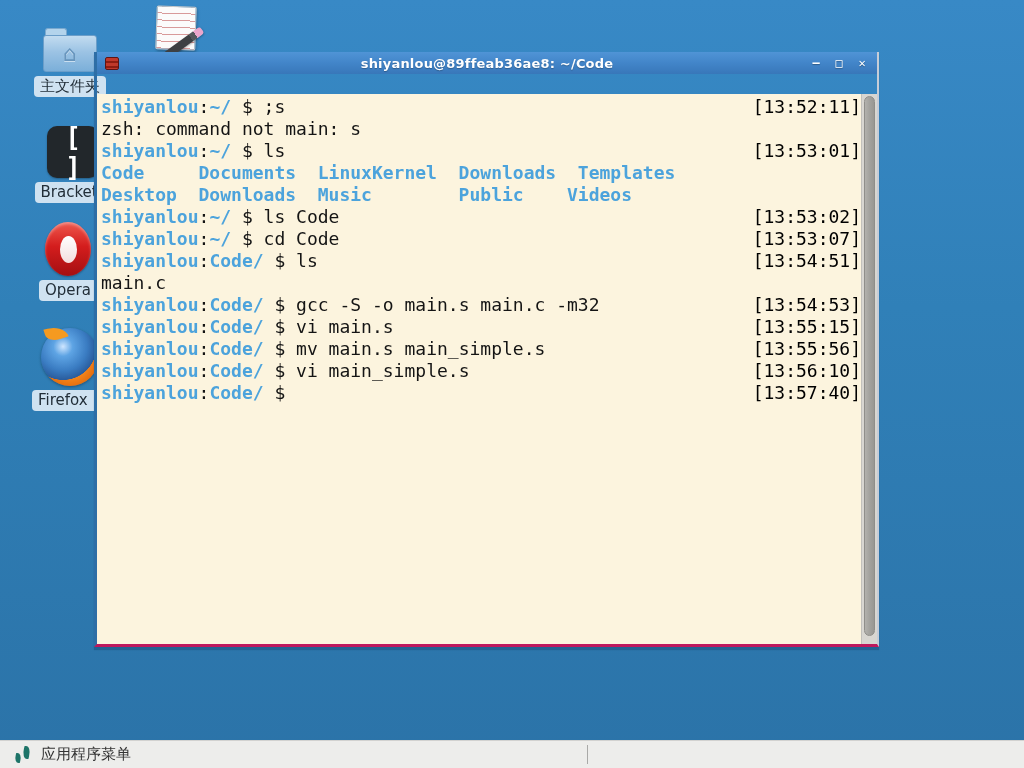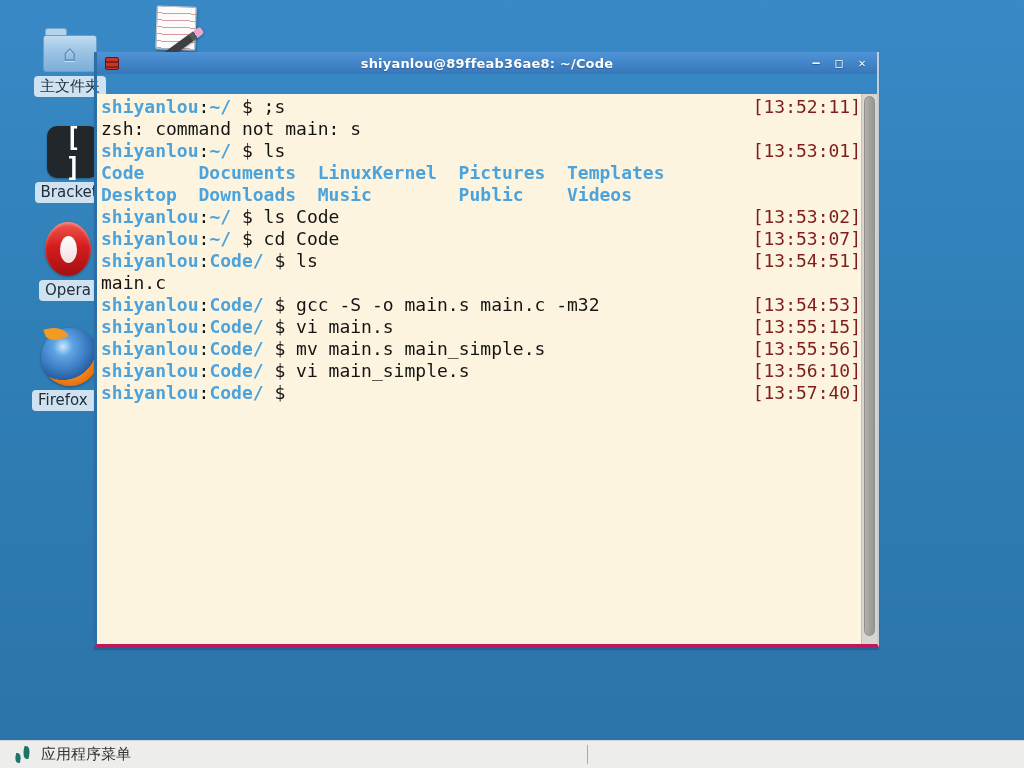--- a/index.html
+++ b/index.html
@@ -79,21 +79,21 @@
     font-family:"DejaVu Sans Mono",monospace; }
 
   .term-body{ display:flex; height:550px; background:#fcf4de;margin-top:20px; }
   .term-text{ flex:1; padding:2px 0 0 4px; overflow:hidden;
     font-family:"DejaVu Sans Mono","Liberation Mono",monospace;
     font-size:18px; line-height:22px; }
   .tline{ display:flex; justify-content:space-between; height:22px; white-space:pre; }
   .lseg{ white-space:pre; }
   .blue{ color:#4ca3dc; font-weight:bold; }
   .fg{ color:#141414; }
-  .time{ color:#7f1d1d; white-space:pre; }
+  .time{ color:#000000; white-space:pre; }
 
   .term-scroll{ flex:0 0 16px; background:#d8d6d1; border-left:1px solid #c2c0bb;
     position:relative; }
   .scroll-thumb{ position:absolute; left:2px; right:2px; top:2px; bottom:8px;
     background:linear-gradient(90deg,#b2b1ad 0%,#a3a29e 50%,#989792 100%);
     border-radius:6px; border:1px solid #8f8e8a; }
 
   
   .taskbar{ position:absolute; left:0; bottom:0; width:1024px; height:28px;
     background:#ededeb; border-top:1px solid #d2d2d0; z-index:10;
@@ -157,21 +157,21 @@
       <span class="wbtn">–</span>
       <span class="wbtn">□</span>
       <span class="wbtn">✕</span>
     </div>
   </div>
   <div class="term-body">
     <div class="term-text">
         <div class="tline"><span class="lseg"><span class="blue">shiyanlou</span><span class="fg">:</span><span class="blue">~/</span><span class="fg"> $ ;s</span></span><span class="time">[13:52:11]</span></div>
         <div class="tline"><span class="lseg"><span class="fg">zsh: command not main: s</span></span></div>
         <div class="tline"><span class="lseg"><span class="blue">shiyanlou</span><span class="fg">:</span><span class="blue">~/</span><span class="fg"> $ ls</span></span><span class="time">[13:53:01]</span></div>
-        <div class="tline"><span class="lseg"><span class="blue">Code     Documents  LinuxKernel  Pictures  Templates</span></span></div>
+        <div class="tline"><span class="lseg"><span class="blue">Code     Documents  LinuxKernel  Downloads  Templates</span></span></div>
         <div class="tline"><span class="lseg"><span class="blue">Desktop  Downloads  Music        Public    Videos</span></span></div>
         <div class="tline"><span class="lseg"><span class="blue">shiyanlou</span><span class="fg">:</span><span class="blue">~/</span><span class="fg"> $ ls Code</span></span><span class="time">[13:53:02]</span></div>
         <div class="tline"><span class="lseg"><span class="blue">shiyanlou</span><span class="fg">:</span><span class="blue">~/</span><span class="fg"> $ cd Code</span></span><span class="time">[13:53:07]</span></div>
         <div class="tline"><span class="lseg"><span class="blue">shiyanlou</span><span class="fg">:</span><span class="blue">Code/</span><span class="fg"> $ ls</span></span><span class="time">[13:54:51]</span></div>
         <div class="tline"><span class="lseg"><span class="fg">main.c</span></span></div>
         <div class="tline"><span class="lseg"><span class="blue">shiyanlou</span><span class="fg">:</span><span class="blue">Code/</span><span class="fg"> $ gcc -S -o main.s main.c -m32</span></span><span class="time">[13:54:53]</span></div>
         <div class="tline"><span class="lseg"><span class="blue">shiyanlou</span><span class="fg">:</span><span class="blue">Code/</span><span class="fg"> $ vi main.s</span></span><span class="time">[13:55:15]</span></div>
         <div class="tline"><span class="lseg"><span class="blue">shiyanlou</span><span class="fg">:</span><span class="blue">Code/</span><span class="fg"> $ mv main.s main_simple.s</span></span><span class="time">[13:55:56]</span></div>
         <div class="tline"><span class="lseg"><span class="blue">shiyanlou</span><span class="fg">:</span><span class="blue">Code/</span><span class="fg"> $ vi main_simple.s</span></span><span class="time">[13:56:10]</span></div>
         <div class="tline"><span class="lseg"><span class="blue">shiyanlou</span><span class="fg">:</span><span class="blue">Code/</span><span class="fg"> $</span></span><span class="time">[13:57:40]</span></div>

